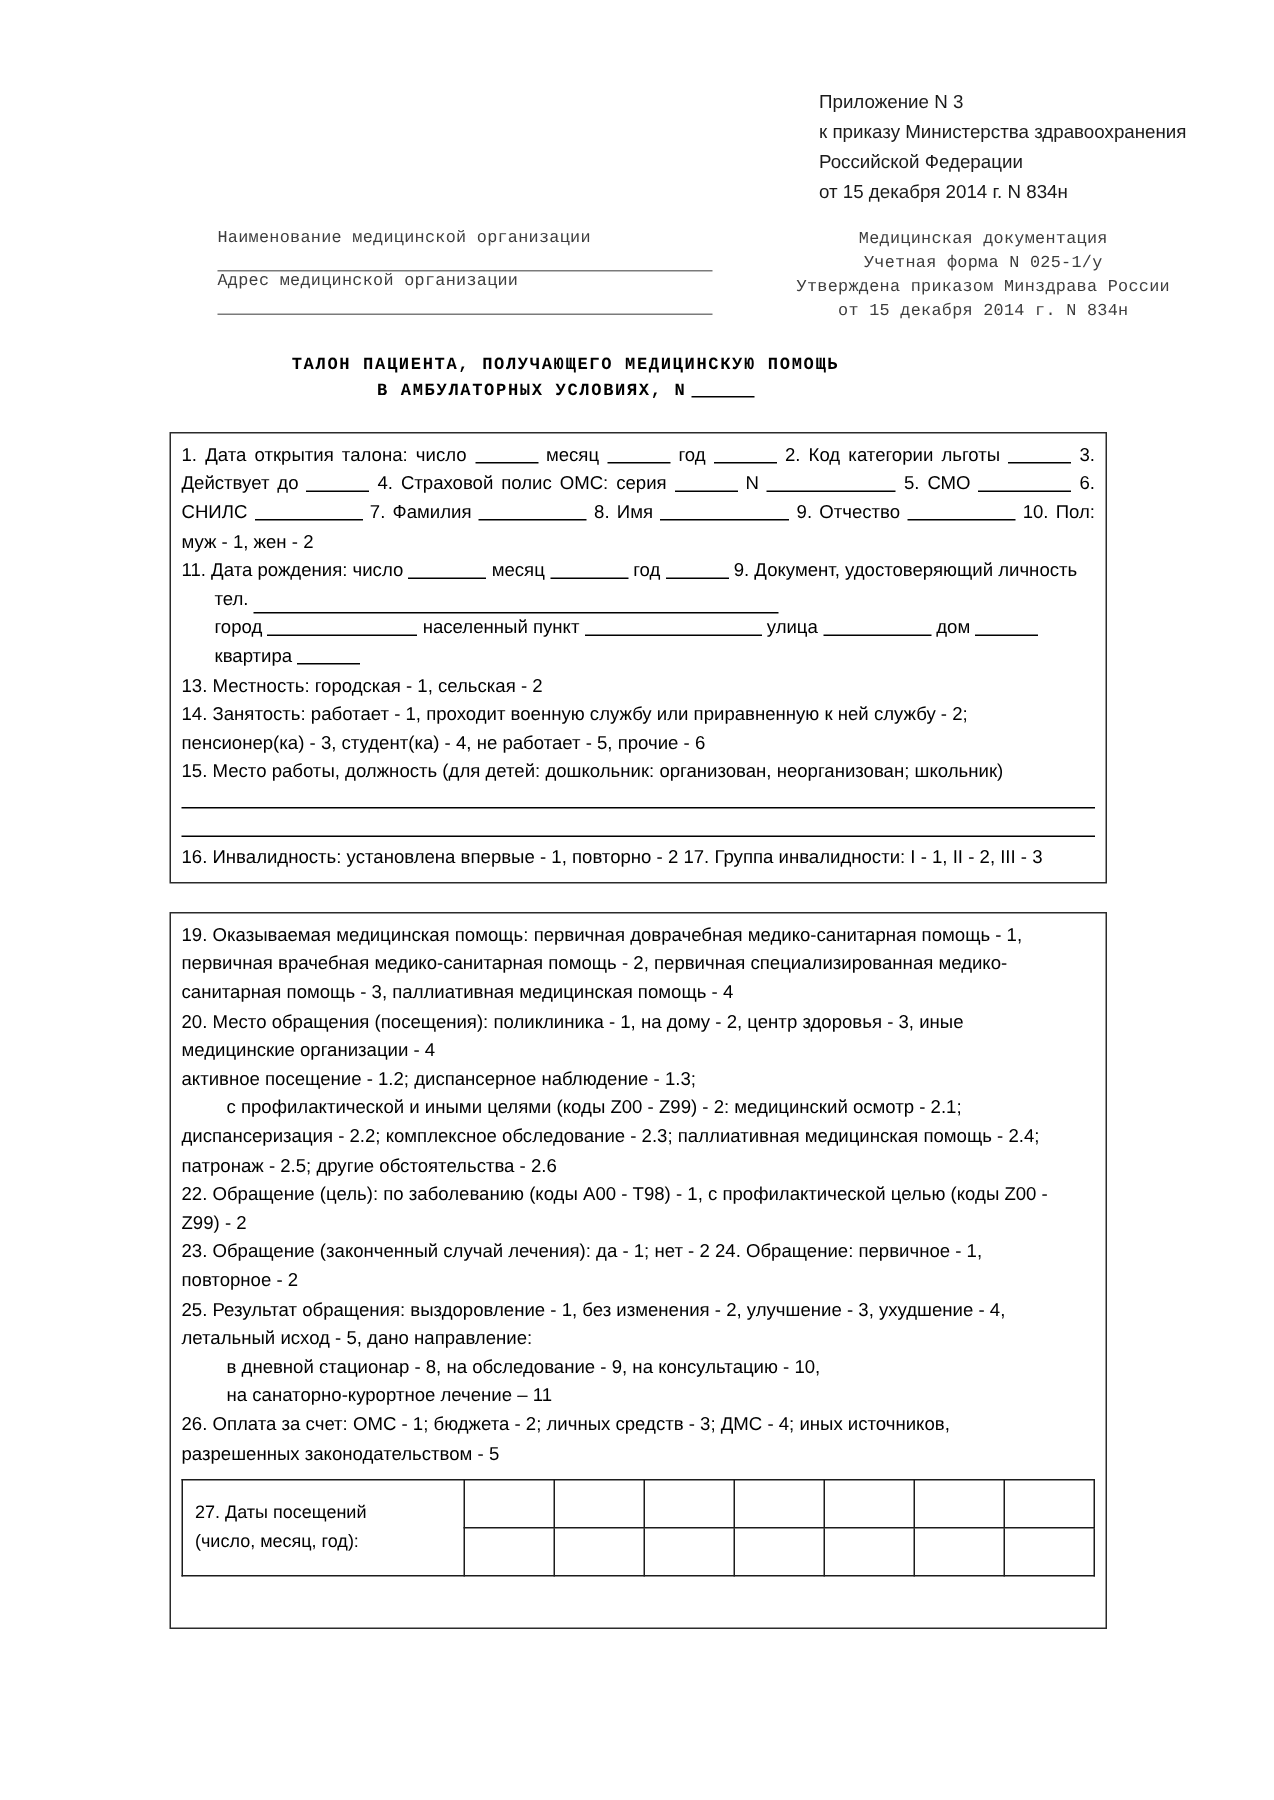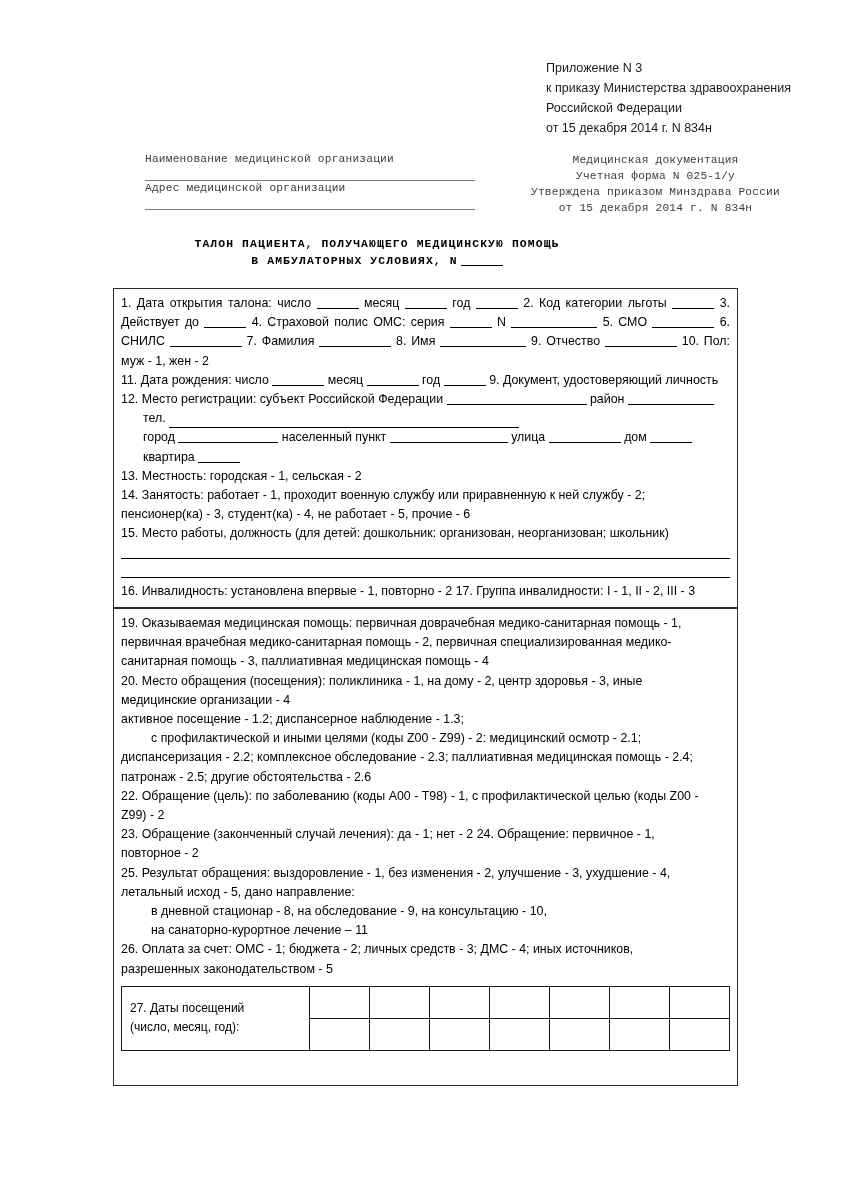--- a/index.html
+++ b/index.html
@@ -243,26 +243,20 @@
       <span>11. Дата рождения: число</span>
       <span class="u u6"></span>
       <span>месяц</span>
       <span class="u u6"></span>
       <span>год</span>
       <span class="u u5"></span>
       <span>9. Документ, удостоверяющий личность</span>
     </div>
 
 
-    <div class="ln nojust">
-      <span>12. Место регистрации: субъект Российской Федерации</span>
-      <span class="u u14"></span>
-      <span>район</span>
-      <span class="u u9"></span>
-    </div>
 
     <div class="ln nojust indent2">
       <span>тел.</span>
       <span class="rule-part" style="width:350px"></span>
     </div>
 
     <div class="ln nojust indent2">
       <span>город</span>
       <span class="u u10"></span>
       <span>населенный пункт</span>

